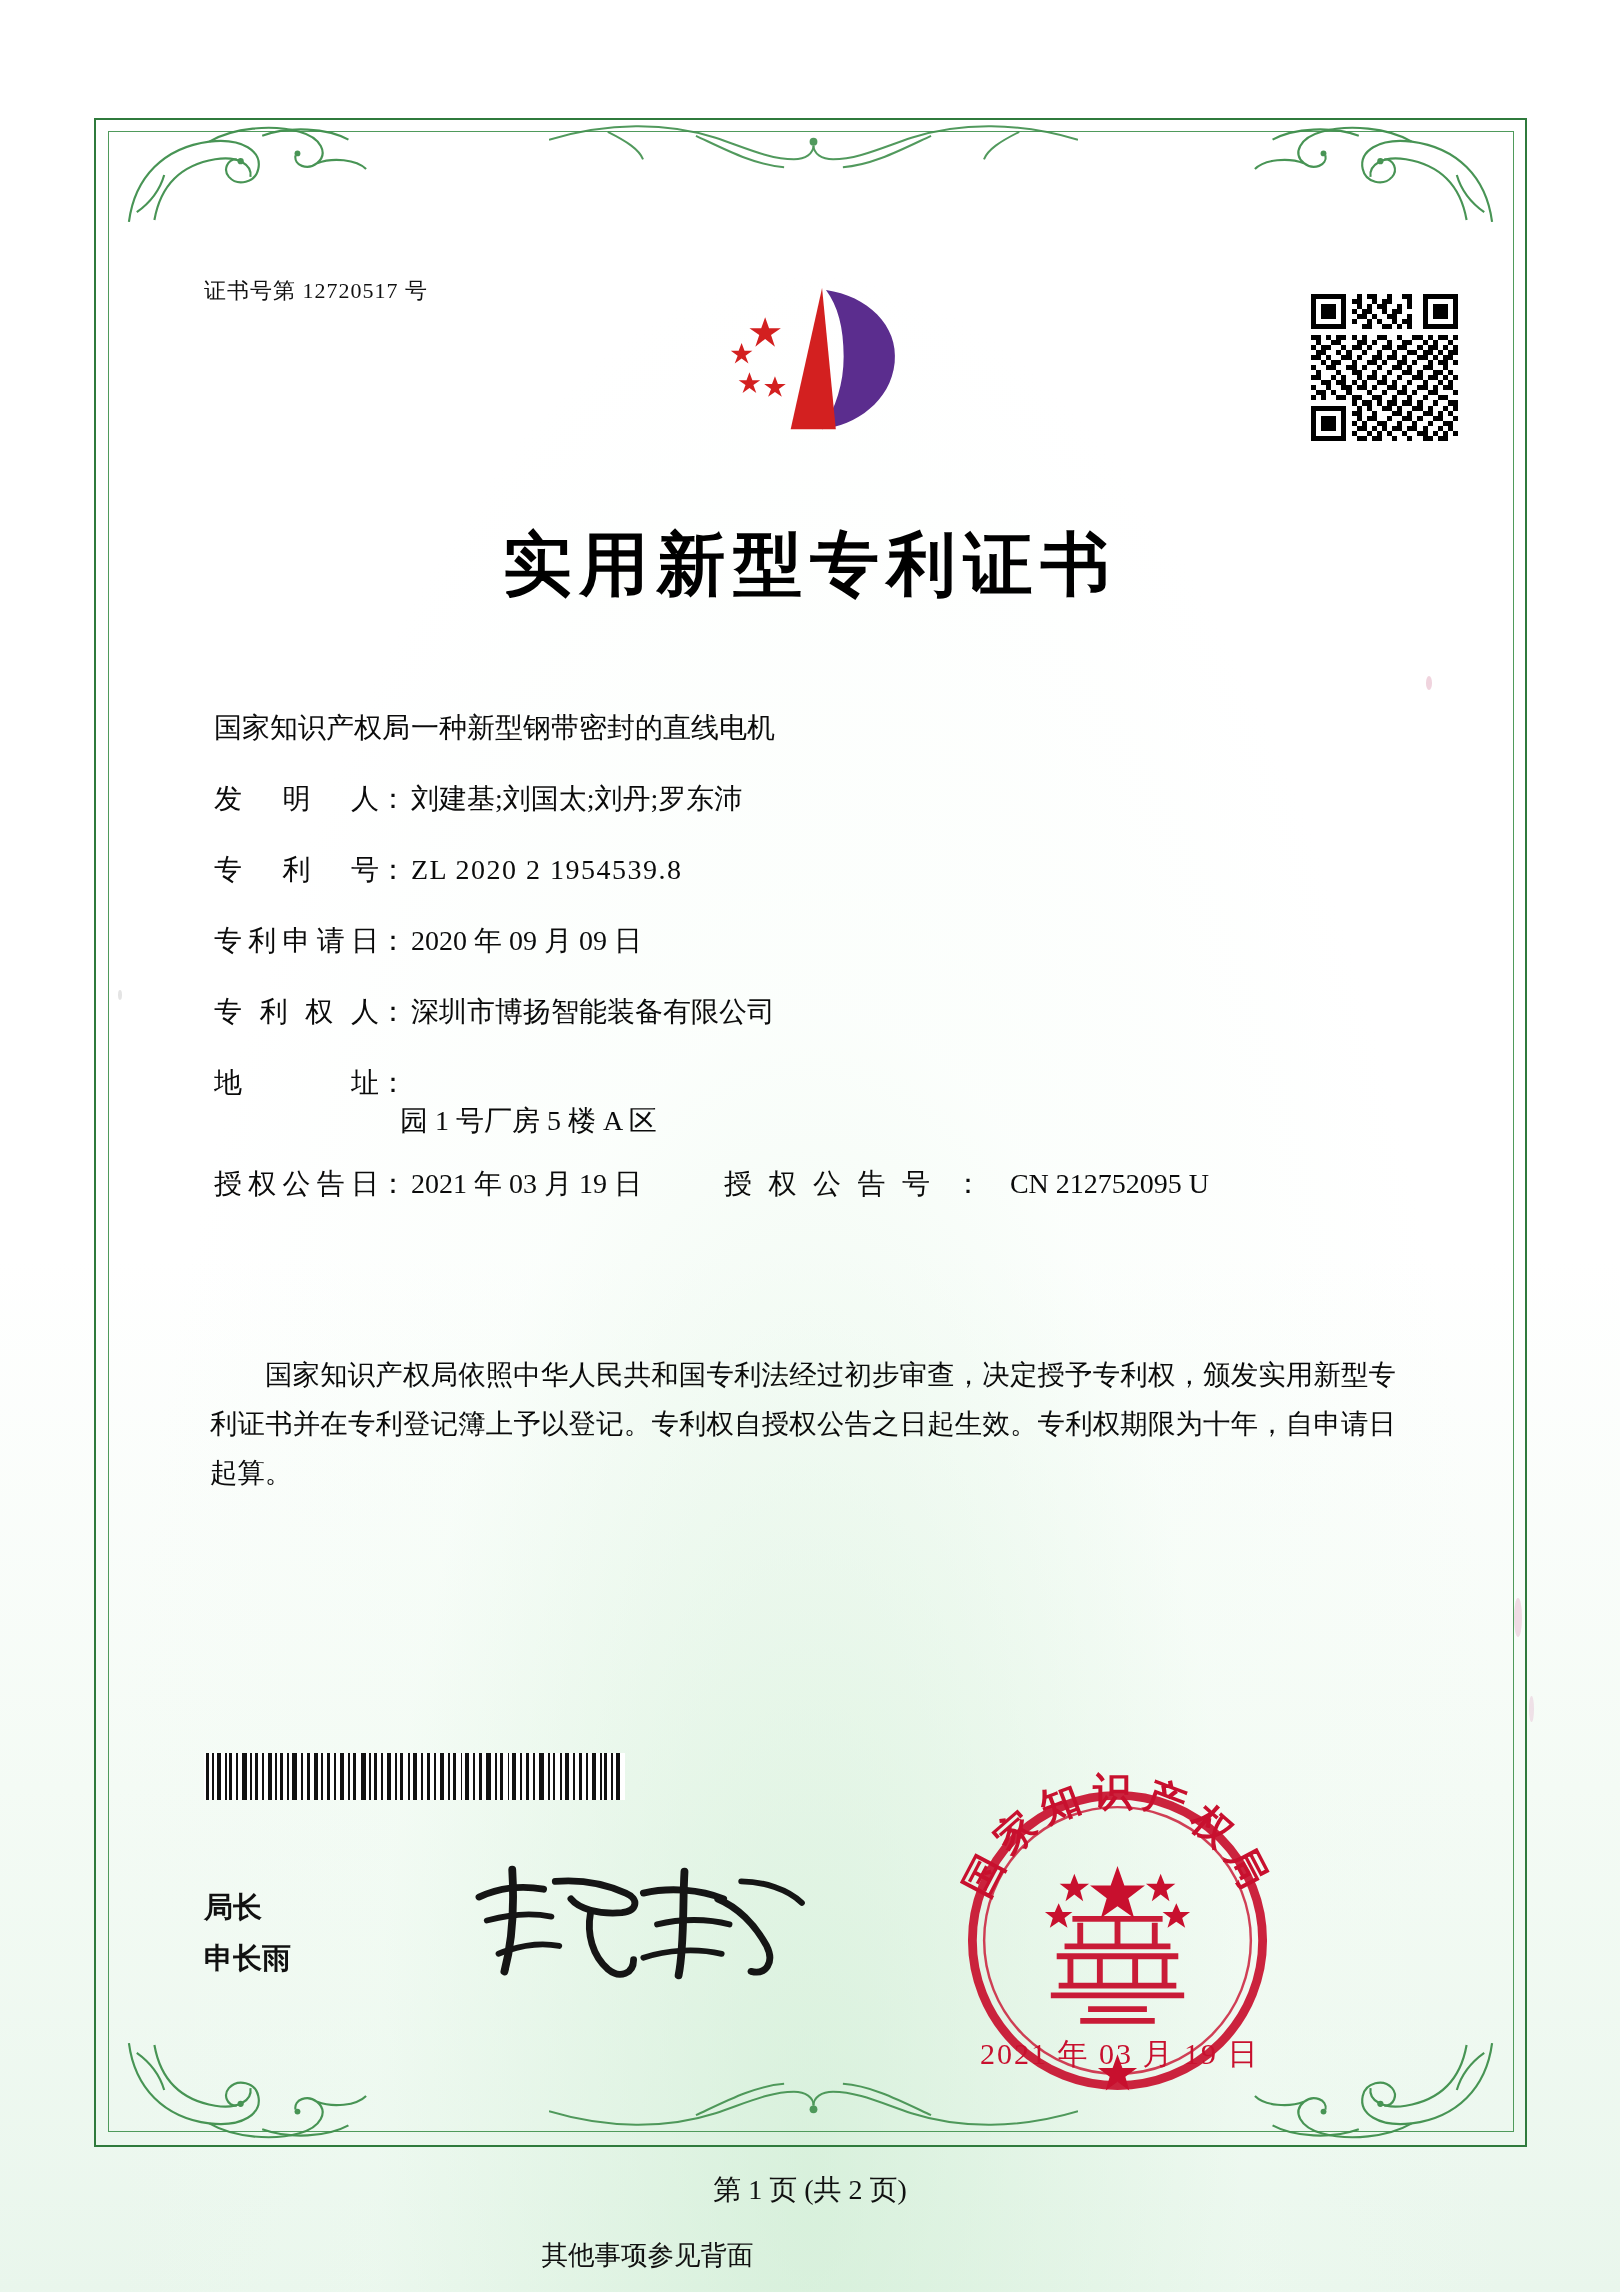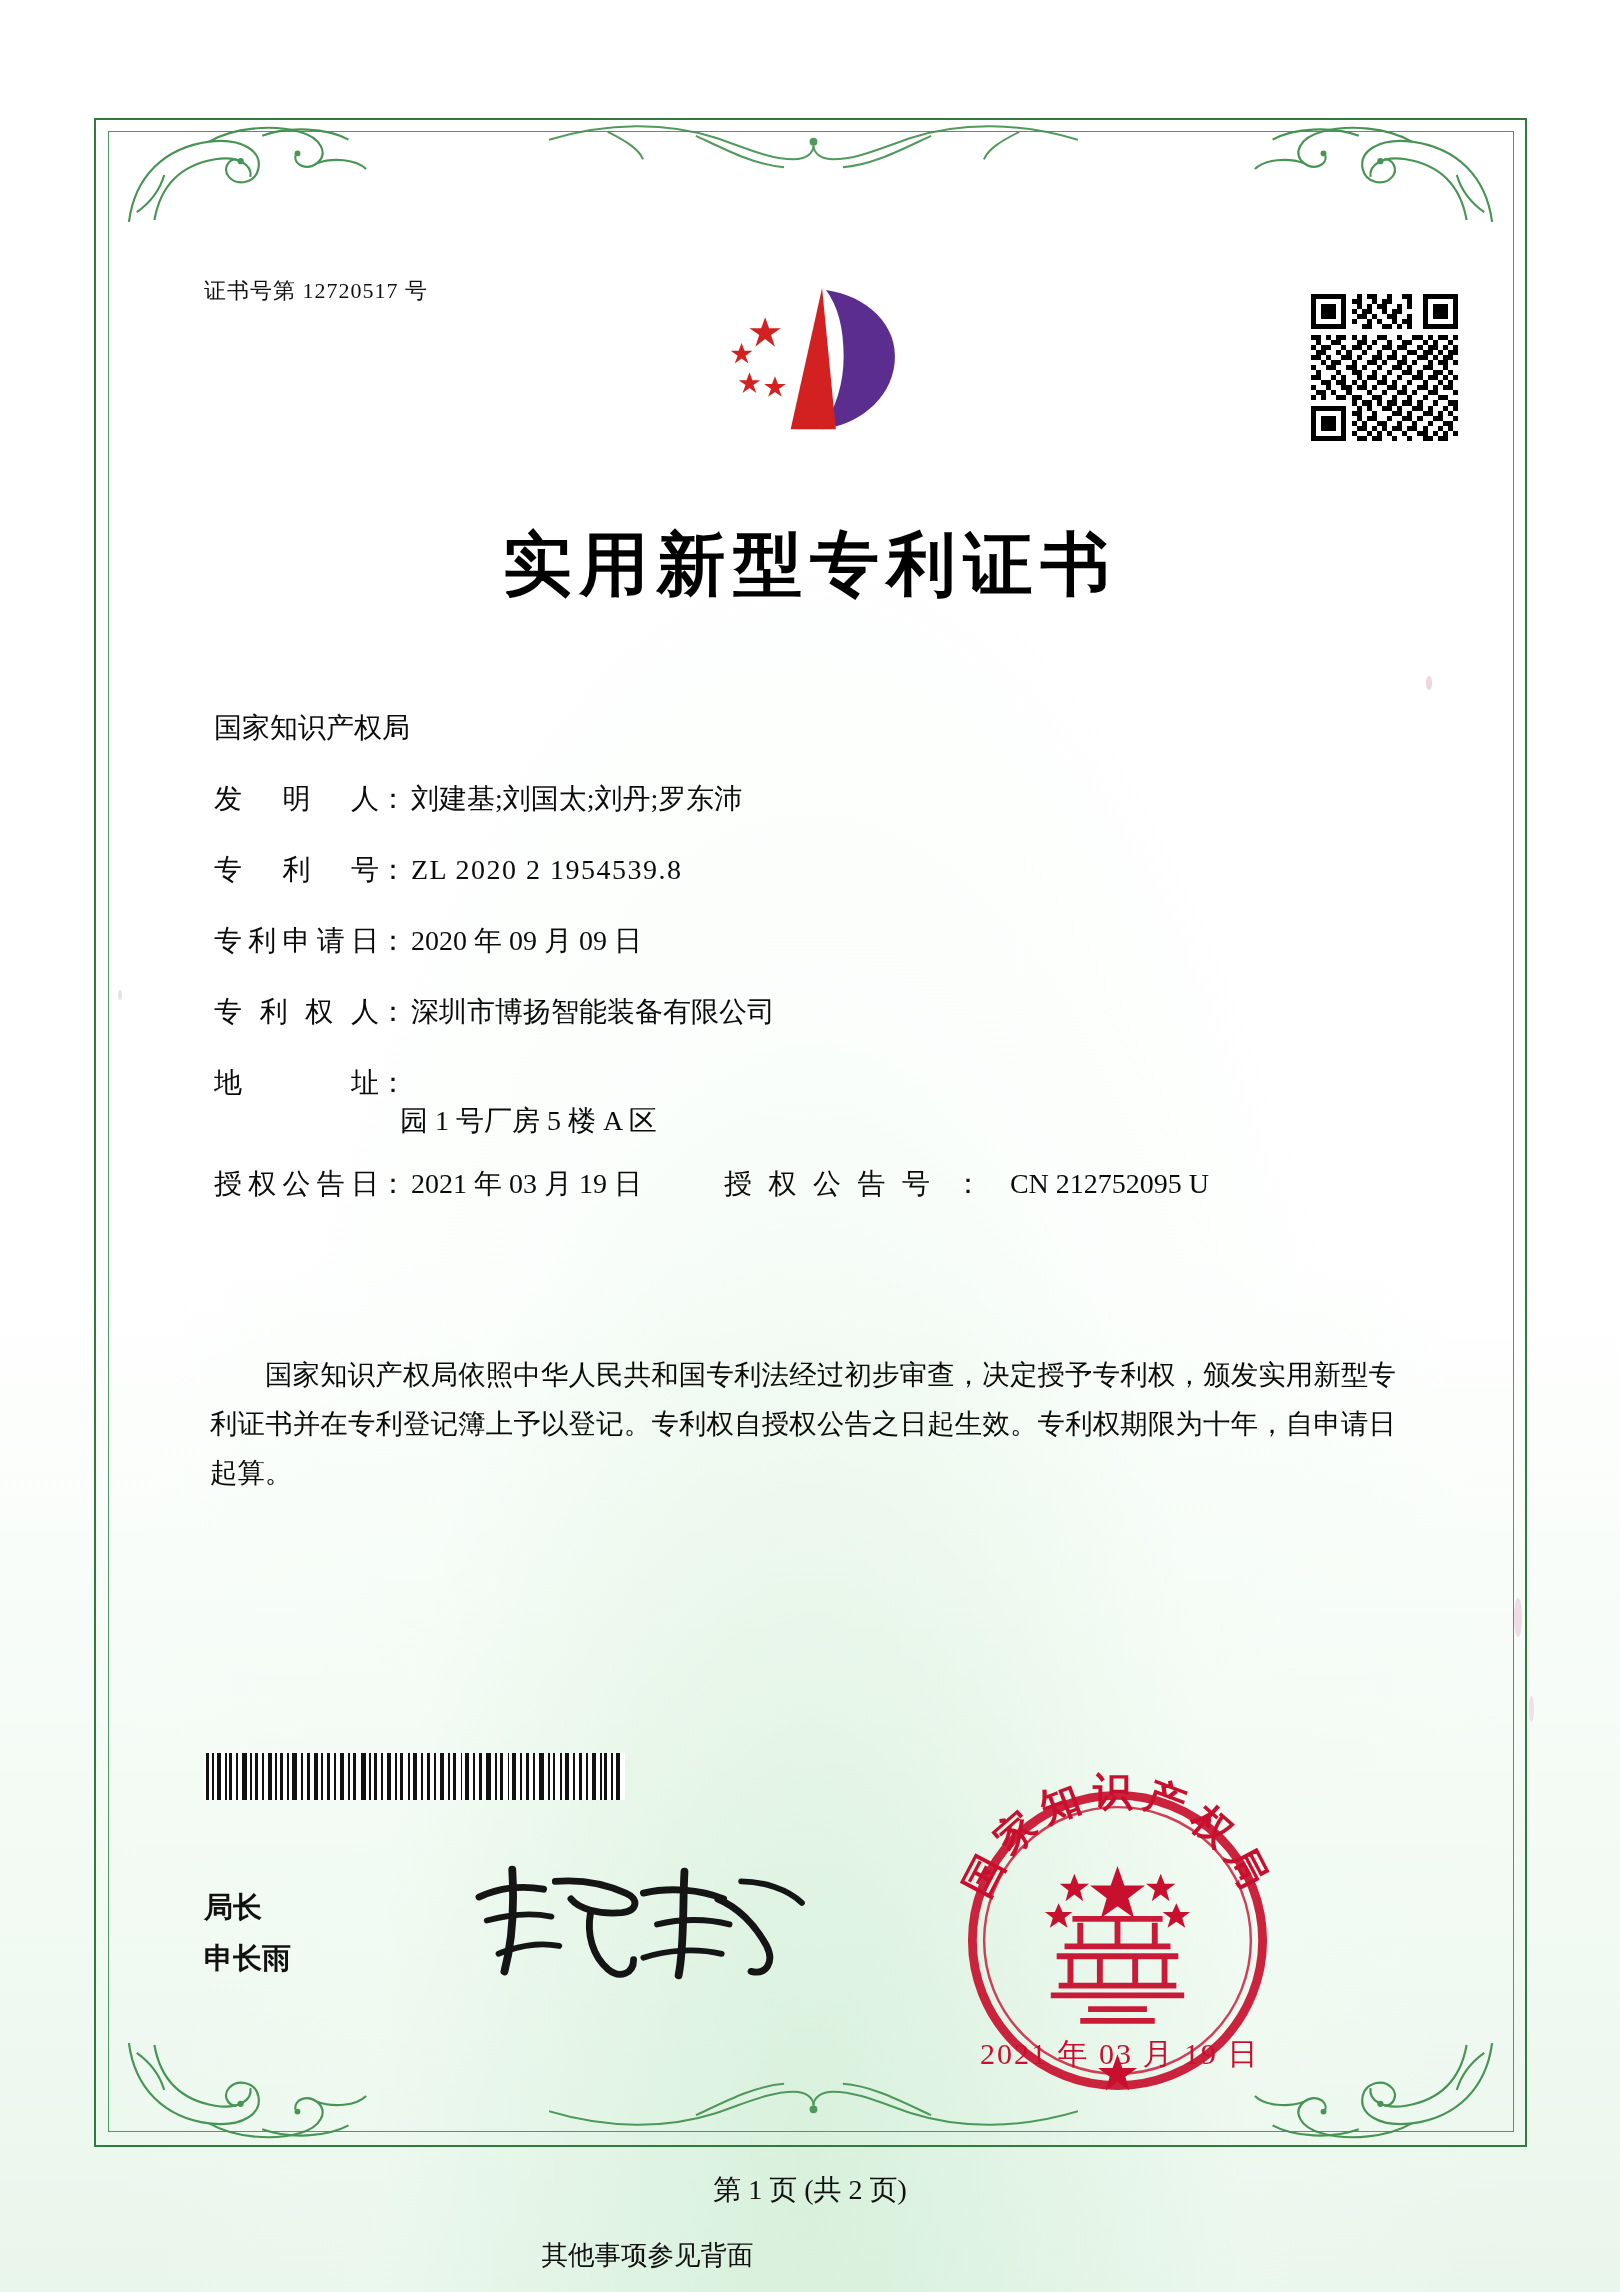--- a/index.html
+++ b/index.html
@@ -584,20 +584,21 @@
     </svg>
   </div>
 
   <div class="title">实用新型专利证书</div>
 
   <div class="fields">
 
     <div class="field-row">
       <span class="f-label">国家知识产权局</span>
       <span class="f-colon">：</span>
+      <span class="f-value">一种新型钢带密封的直线电机</span>
     </div>
 
     <div class="field-row">
       <span class="f-label">发 明 人</span>
       <span class="f-colon">：</span>
       <span class="f-value">刘建基;刘国太;刘丹;罗东沛</span>
     </div>
 
     <div class="field-row">
       <span class="f-label">专 利 号</span>

